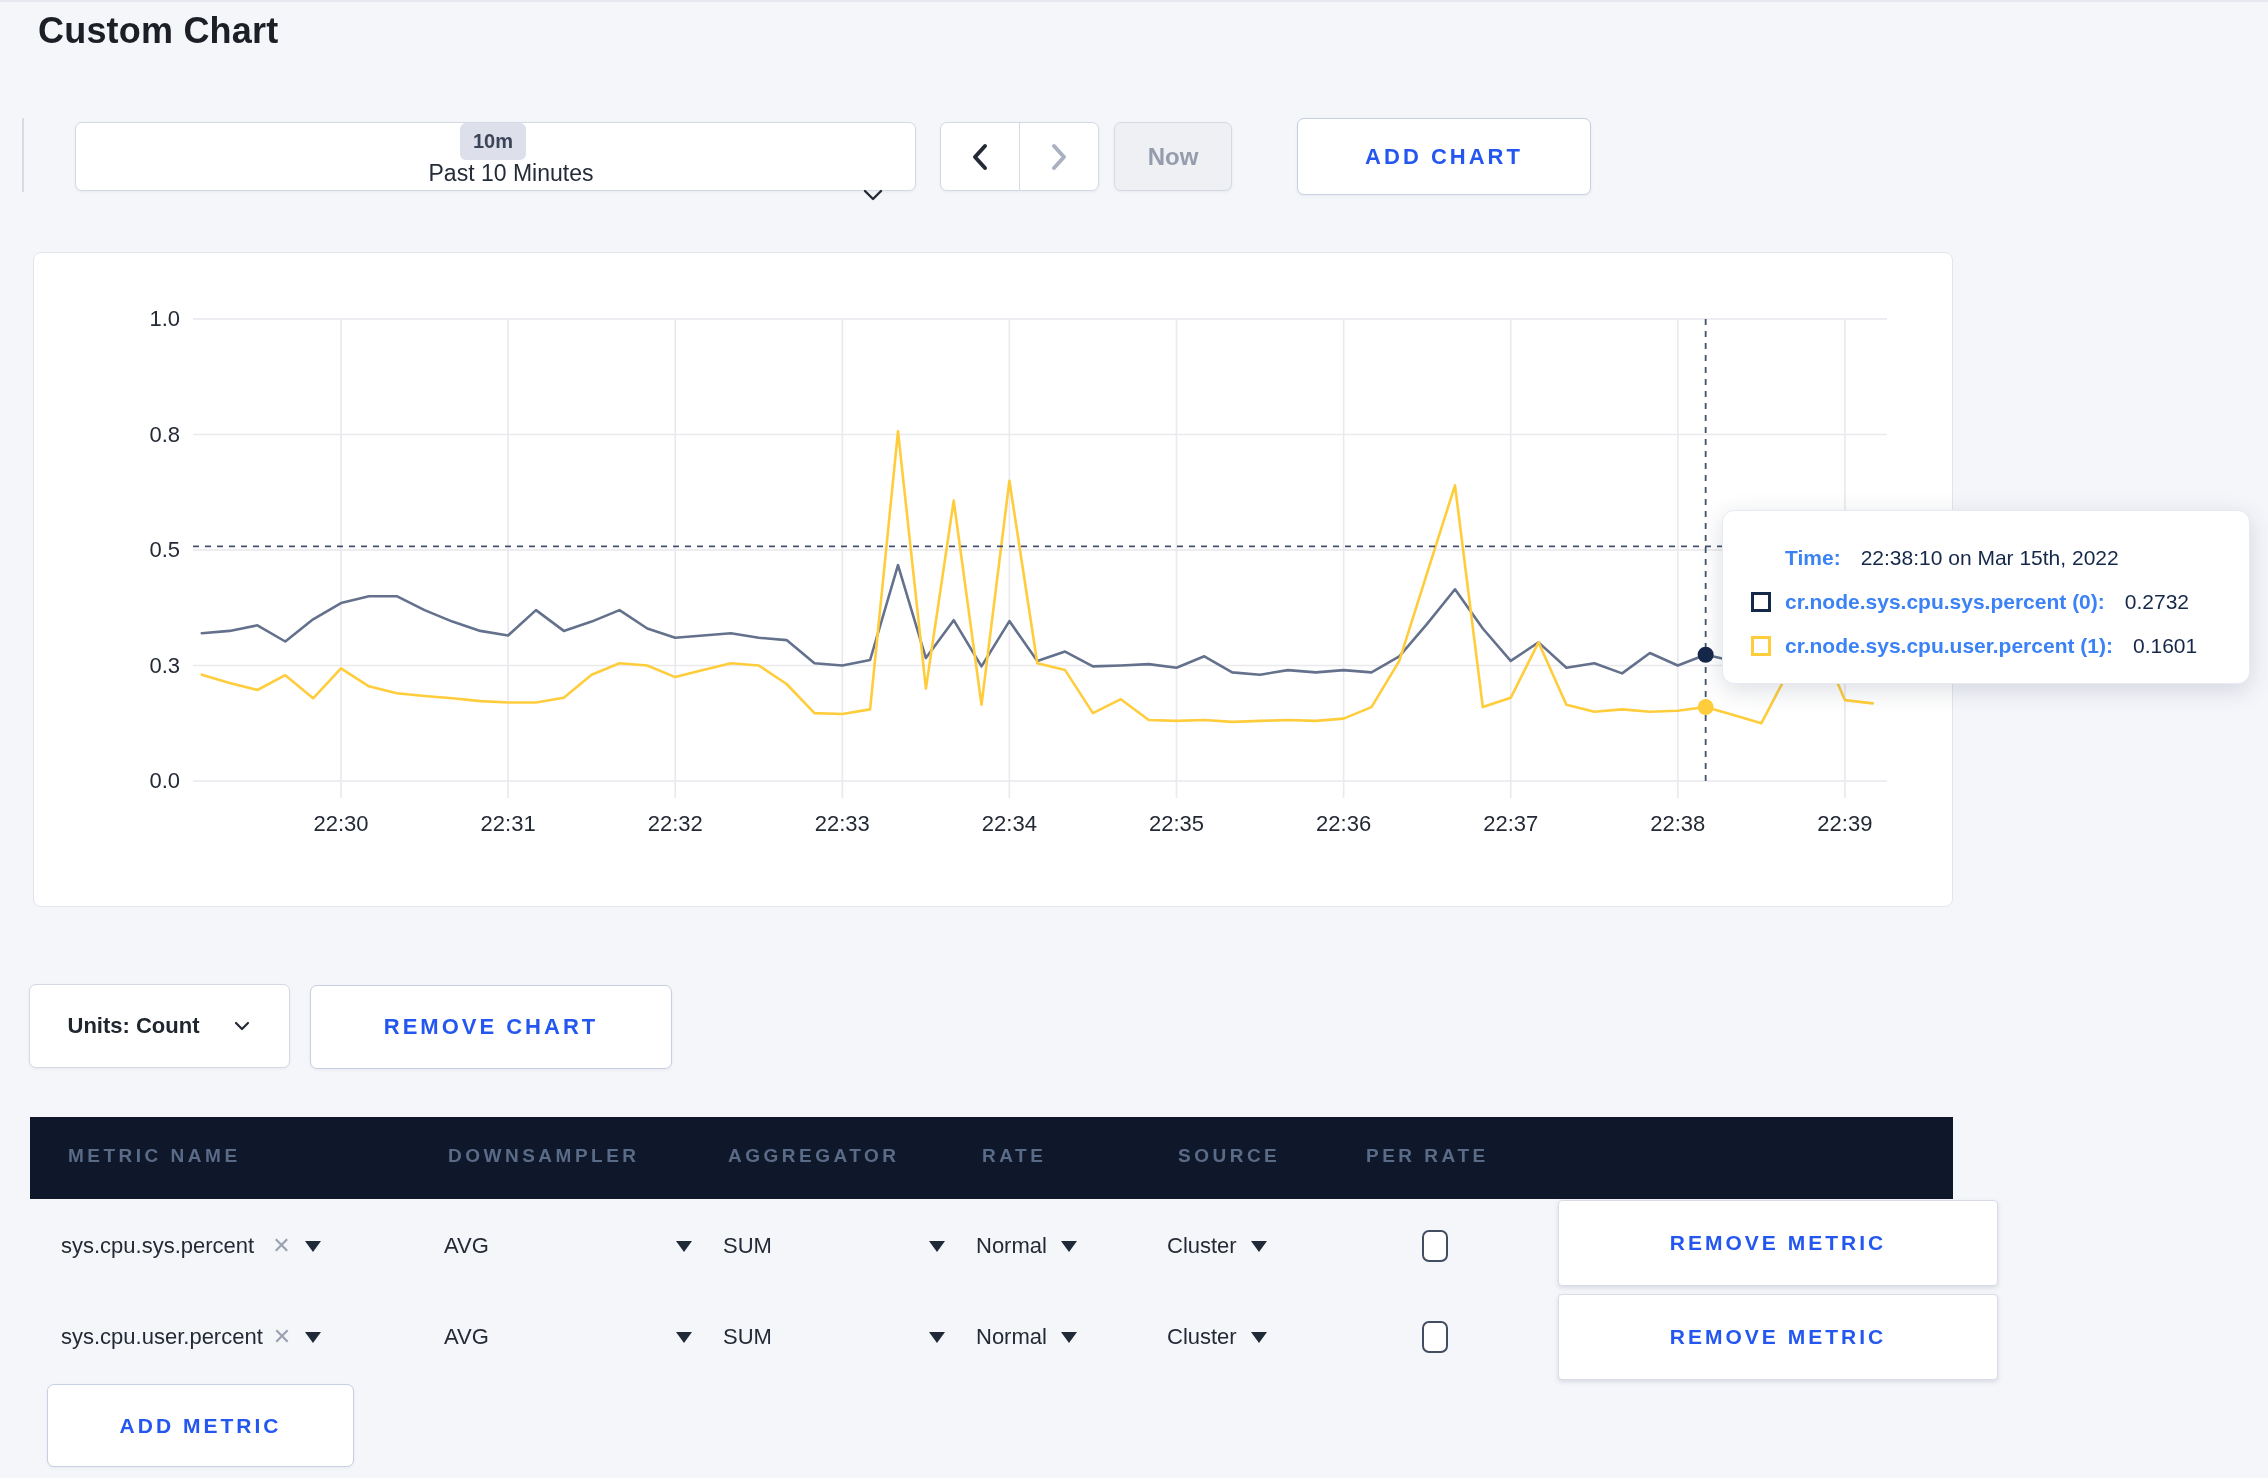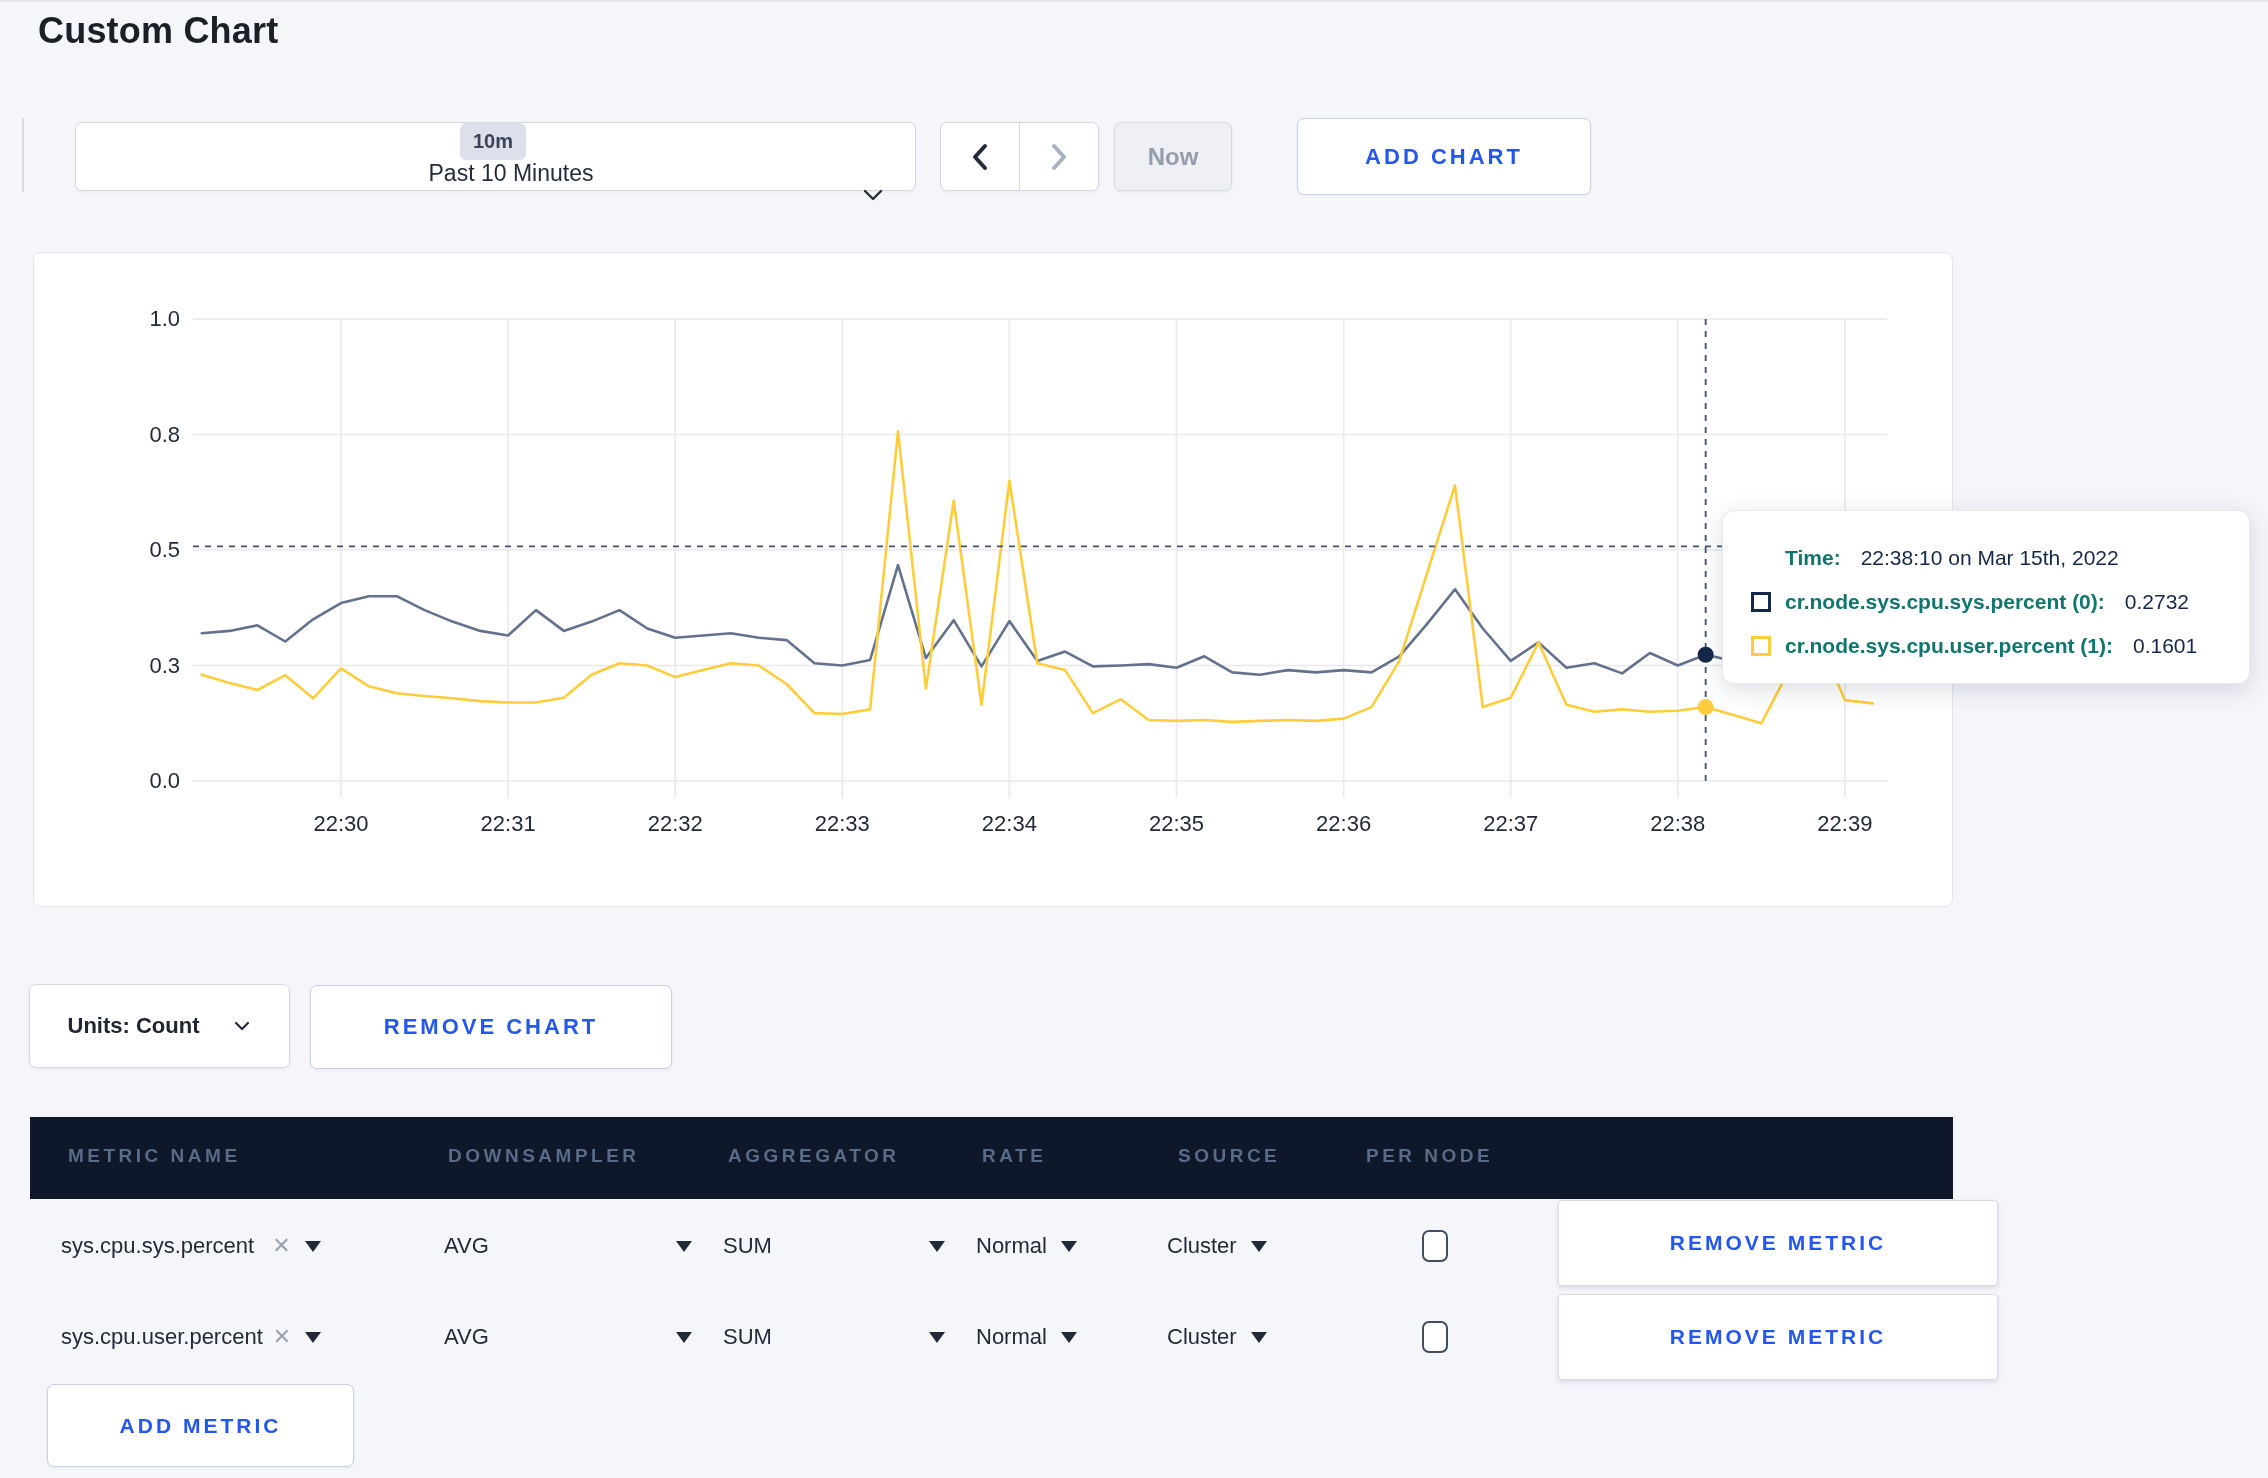--- a/index.html
+++ b/index.html
@@ -65,21 +65,21 @@
   
   #chart-tooltip {
     left:1722px; top:508px; width:528px; height:174px;
     background:#fff; border:1px solid #e7eaf1; border-radius:12px;
     box-shadow:0 6px 24px rgba(40,50,80,0.16);
     padding:25px 20px 0 28px;
     font-size:21px; color:#152849; z-index:5;
   }
   .tt-row { display:flex; align-items:center; height:44px; }
   .tt-time-row { padding-left:34px; }
-  .tt-label { font-weight:bold; color:#0f766e;text-align:right; }
+  .tt-label { font-weight:bold; color:#3b82f6;text-align:right; }
   .tt-value { margin-left:20px; font-weight:normal; }
   .tt-swatch { width:20px; height:20px; border:3px solid; background:#fff; margin-right:14px; flex:none; }
 
   
   #units-dropdown { left:29px; top:982px; width:261px; height:84px; justify-content:center; cursor:pointer;gap:18px; }
   #units-label { font-size:22px; font-weight:bold; color:#20262f; margin-right:16px; }
   #remove-chart-button { left:310px; top:983px; width:362px; height:84px; }
 
   
   #table-header-band {
@@ -210,21 +210,21 @@
     </svg>
 </div>
 <button id="remove-chart-button" class="blue-btn abs">REMOVE CHART</button>
 
 <div id="table-header-band" class="abs">
   <span class="th" style="left:38px">METRIC NAME</span>
   <span class="th" style="left:418px">DOWNSAMPLER</span>
   <span class="th" style="left:698px">AGGREGATOR</span>
   <span class="th" style="left:952px">RATE</span>
   <span class="th" style="left:1148px">SOURCE</span>
-  <span class="th" style="left:1336px">PER NODE</span>
+  <span class="th" style="left:1336px">PER RATE</span>
 </div>
 
 <div class="mrow" style="top:1197px">
   <div class="cell dd" style="left:31px">
     <span>sys.cpu.sys.percent</span>
     <span class="x-icon">✕</span>
       <span class="tri"></span>
   </div>
   <div class="cell dd" style="left:414px; width:248px">
     <span>AVG</span>

